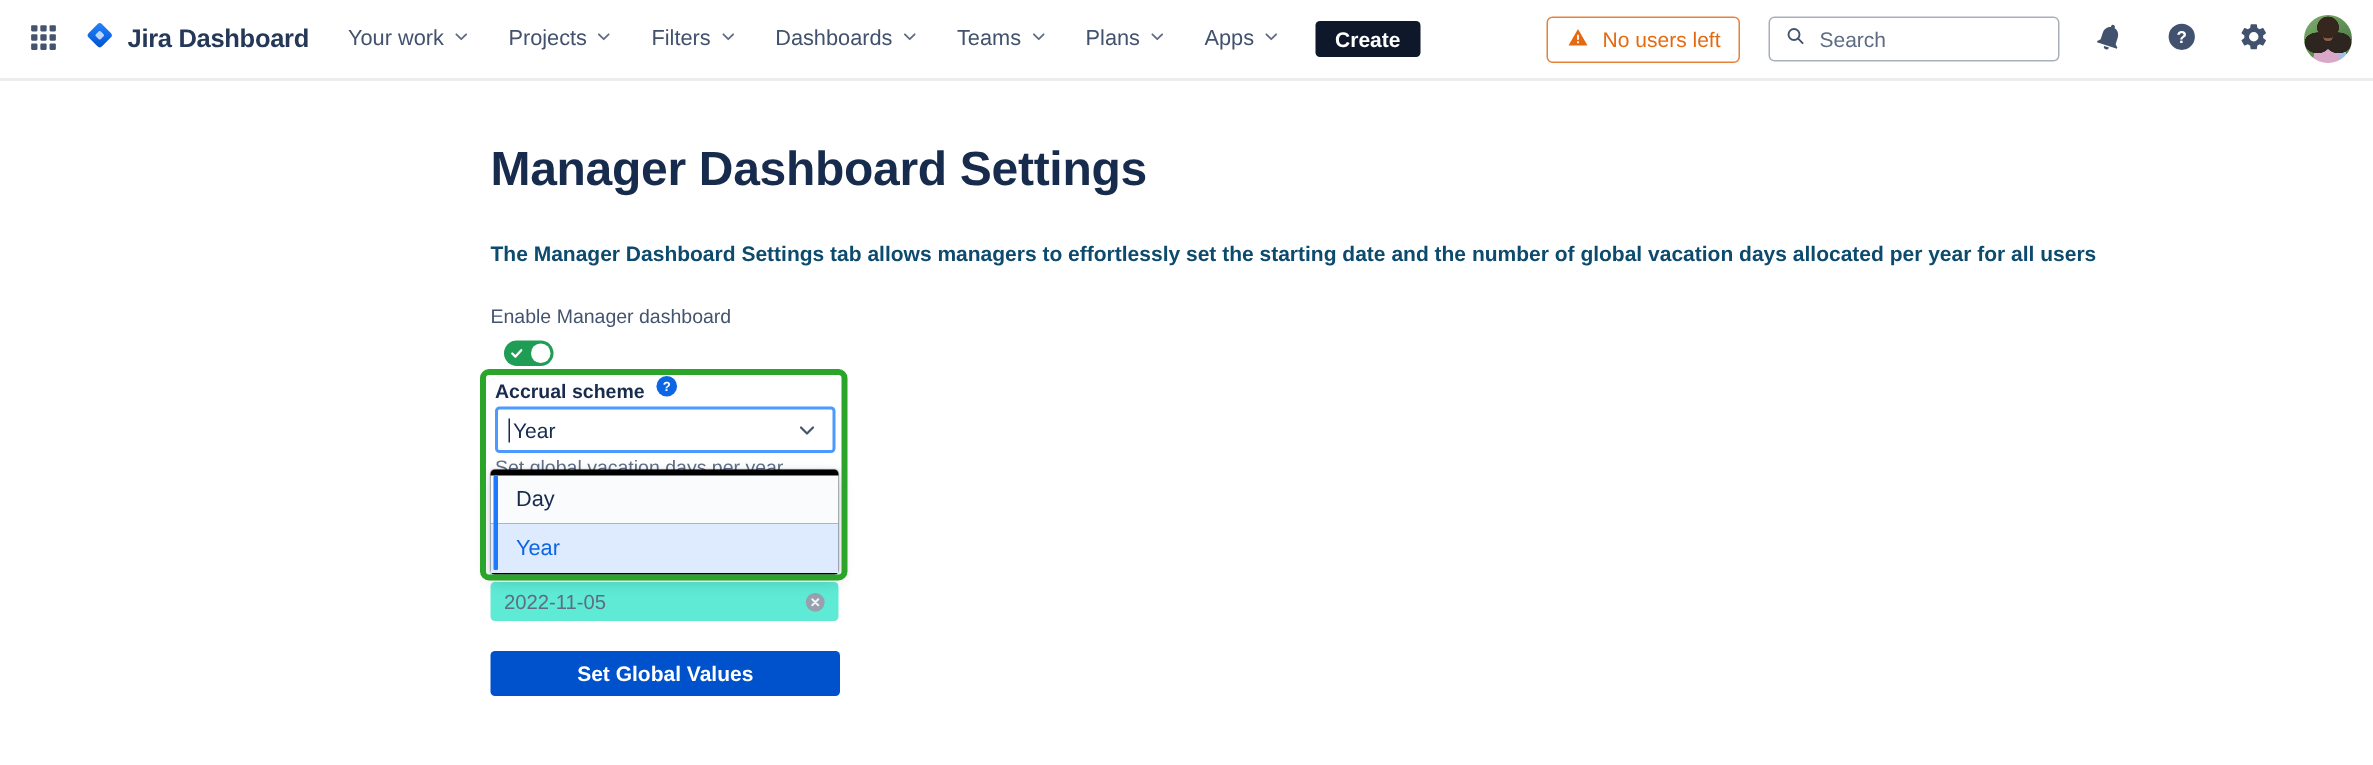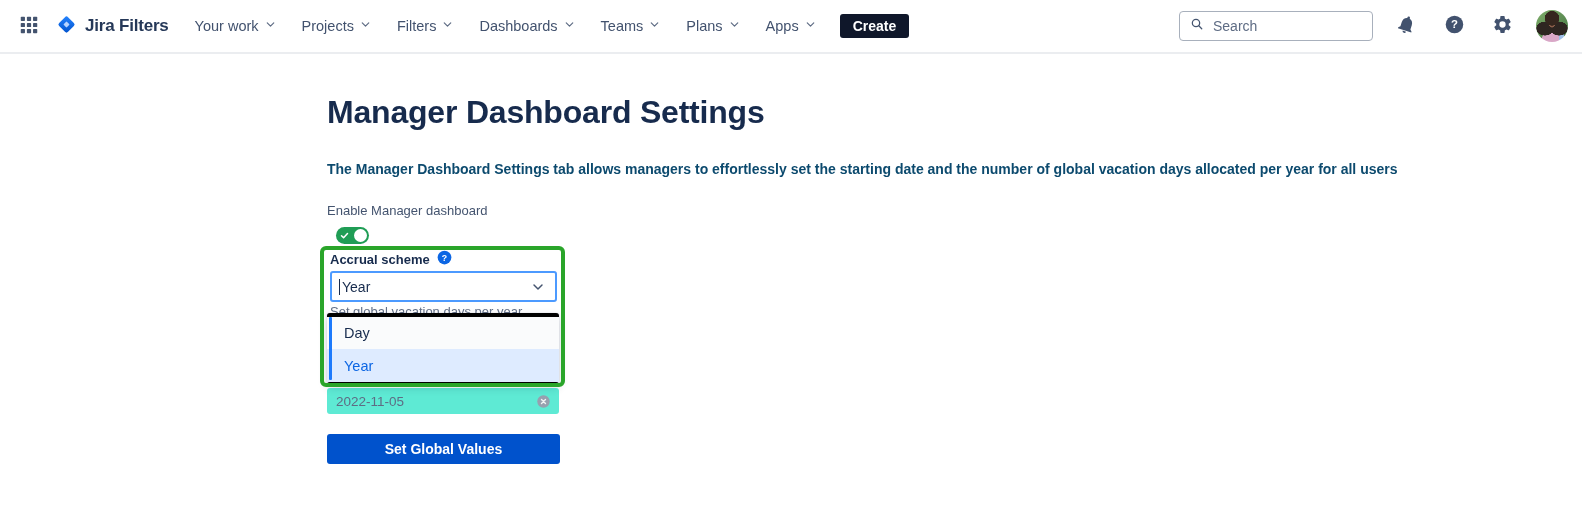--- a/index.html
+++ b/index.html
@@ -125,21 +125,21 @@
             <defs>
                 <linearGradient id="jg" x1="0" y1="0" x2="1" y2="1">
               <stop offset="0" stop-color="#2684FF"></stop>
                   <stop offset="1" stop-color="#0052CC"></stop>
                 </linearGradient>
               </defs>
             <rect x="4.8" y="4.8" width="14.4" height="14.4" rx="2.5" transform="rotate(45 12 12)" fill="url(#jg)"></rect>
             <rect x="9.4" y="9.4" width="5.2" height="5.2" rx="1" transform="rotate(45 12 12)" fill="#B8D4FF"></rect>
           </svg>
         </span>
-        <span class="brand-name">Jira Filters</span>
+        <span class="brand-name">Jira Dashboard</span>
       </div>
       <nav class="navitems">
         <button class="navitem">
           <span>Your work</span>
           <span><svg width="13" height="13" viewBox="0 0 24 24">
                 <path d="m6 9 6 6 6-6" fill="none" stroke="#5E6C84" stroke-width="2.2" stroke-linecap="round" stroke-linejoin="round"></path>
               </svg></span>
         </button>
         <button class="navitem">
           <span>Projects</span>
@@ -175,20 +175,30 @@
           <span>Apps</span>
           <span><svg width="13" height="13" viewBox="0 0 24 24">
                 <path d="m6 9 6 6 6-6" fill="none" stroke="#5E6C84" stroke-width="2.2" stroke-linecap="round" stroke-linejoin="round"></path>
               </svg></span>
         </button>
       </nav>
       <button class="create-btn">Create</button>
     </div>
 
     <div class="nav-right">
+      <button class="warn-btn">
+        <span>
+          <svg width="16" height="16" viewBox="0 0 24 24">
+              <path d="M12 3.5 21.5 20h-19z" fill="#E56910"></path>
+              <rect x="11.1" y="9.3" width="1.8" height="5" fill="#fff"></rect>
+              <rect x="11.1" y="15.8" width="1.8" height="1.9" fill="#fff"></rect>
+            </svg>
+        </span>
+        <span>No users left</span>
+      </button>
       <div class="searchbox">
         <span>
           <svg width="16" height="16" viewBox="0 0 24 24">
               <circle cx="10.5" cy="10.5" r="5.5" fill="none" stroke="#44546F" stroke-width="1.9"></circle>
               <path d="m14.7 14.7 4.4 4.4" stroke="#44546F" stroke-width="1.9" stroke-linecap="round"></path>
             </svg>
         </span>
         <input type="text" placeholder="Search" style="">
       </div>
       <button class="iconbtn">

